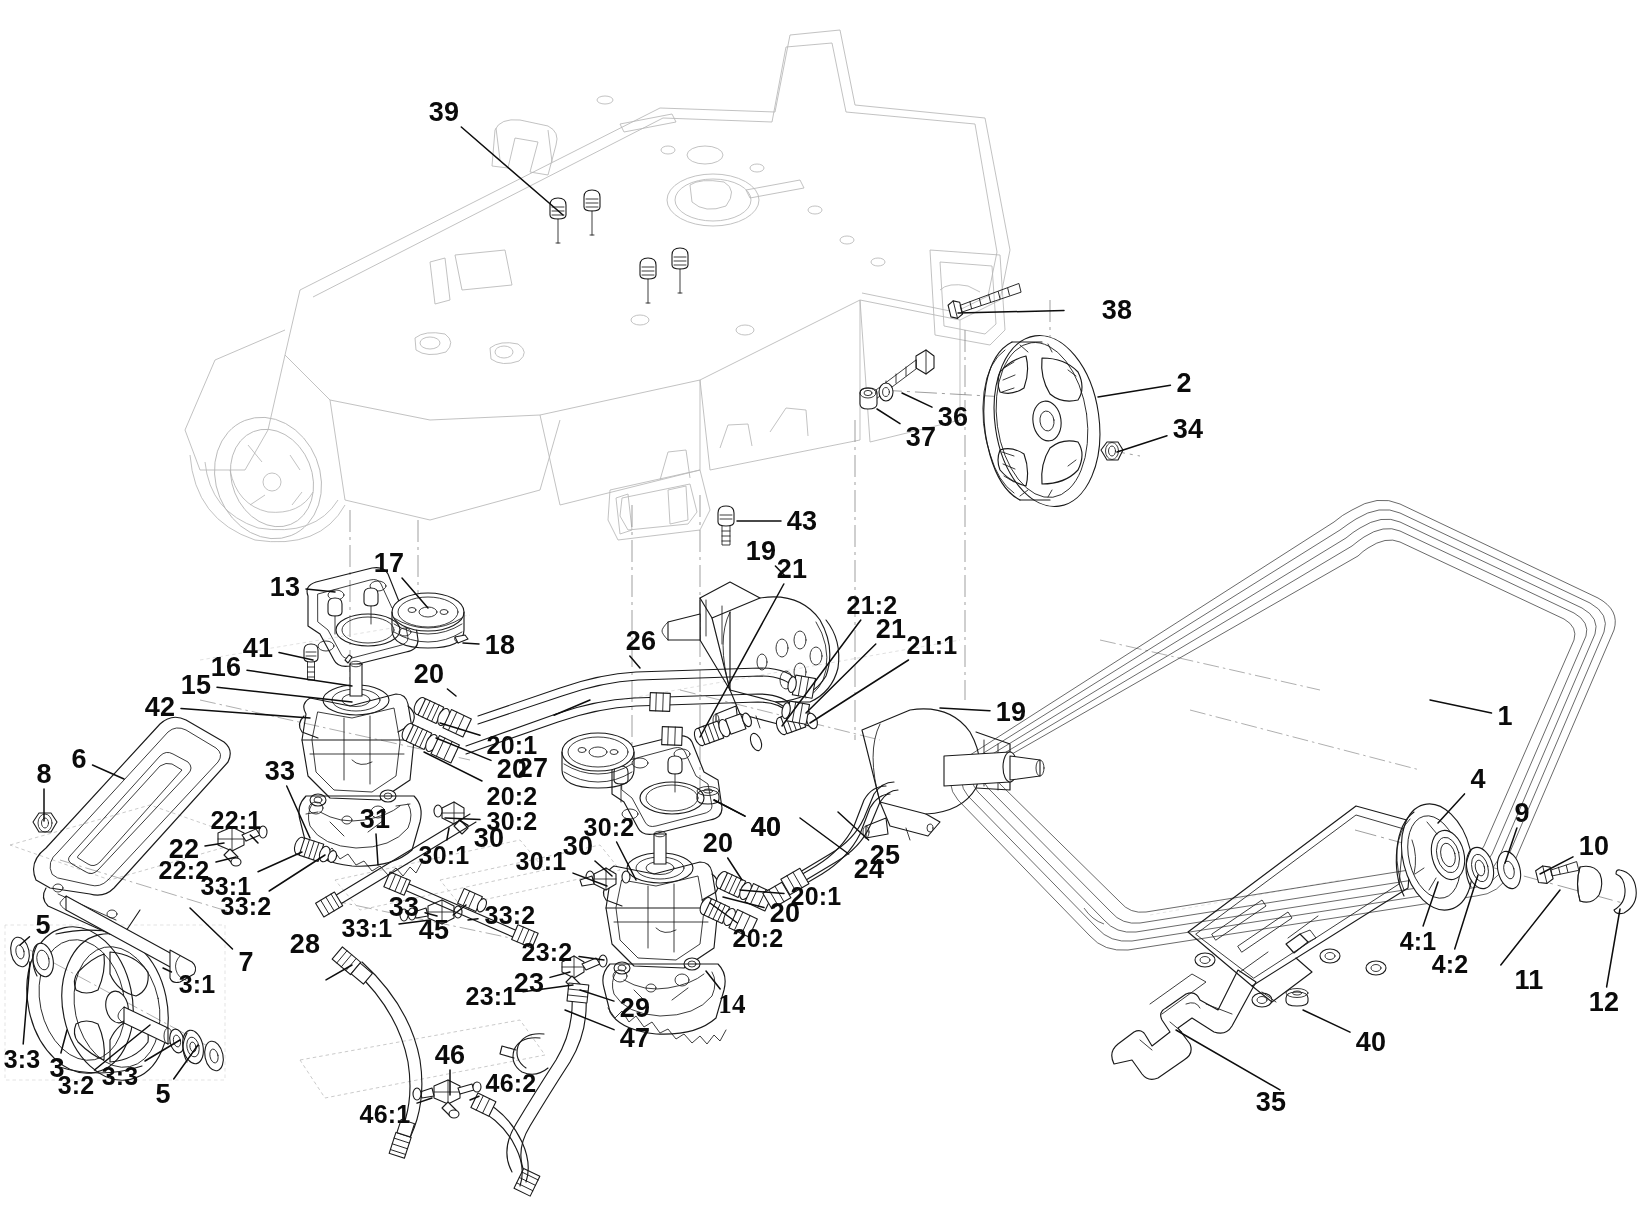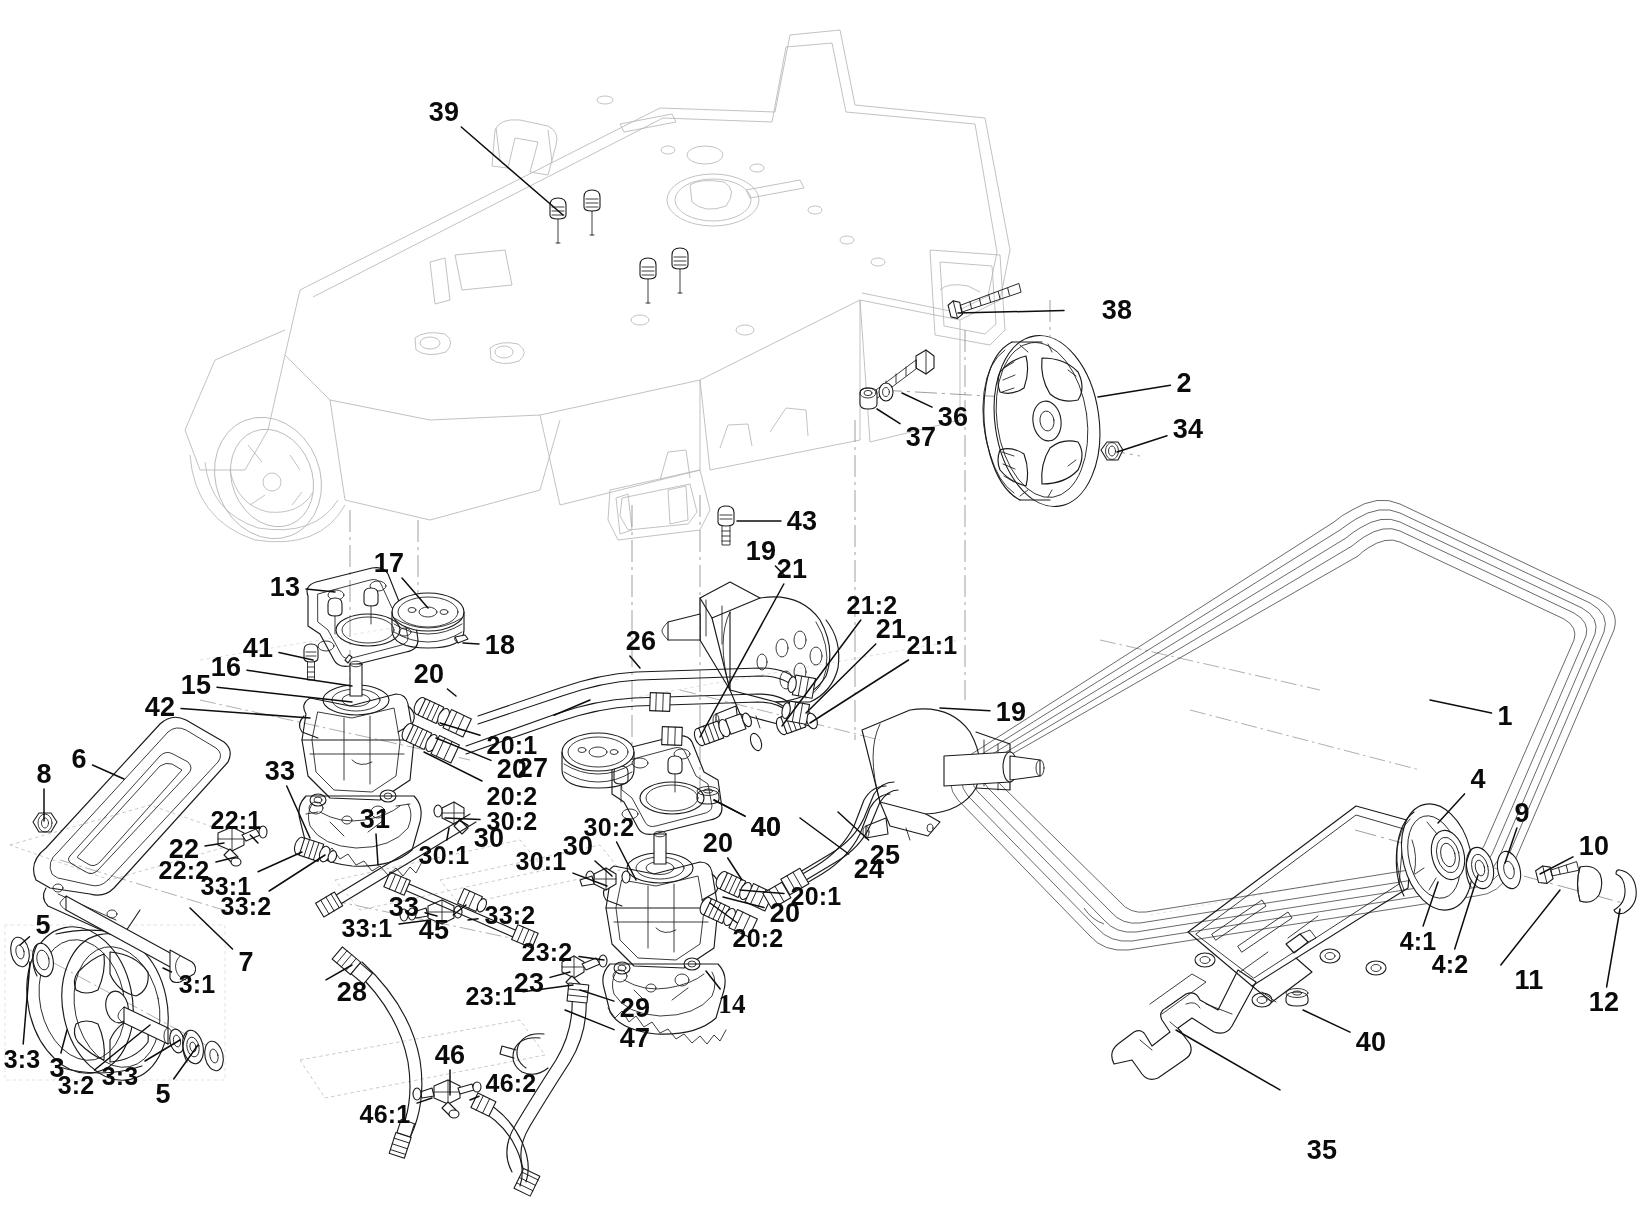--- a/index.html
+++ b/index.html
@@ -988,32 +988,32 @@
       <div class="callout sm" style="left: 816px; top: 896px;">20:1</div>
       <div class="callout" style="left: 785px; top: 913px;">20</div>
       <div class="callout sm" style="left: 758px; top: 938px;">20:2</div>
       <div class="callout" style="left: 766px; top: 827px;">40</div>
       <div class="callout" style="left: 885px; top: 855px;">25</div>
       <div class="callout" style="left: 869px; top: 869px;">24</div>
       <div class="callout sm" style="left: 547px; top: 952px; text-align: right;">23:2</div>
       <div class="callout" style="left: 529px; top: 983px;">23</div>
       <div class="callout sm" style="left: 491px; top: 996px;">23:1</div>
       <div class="callout" style="left: 434px; top: 930px;">45</div>
-      <div class="callout" style="left: 305px; top: 992px; margin-left: 47px;">28</div>
+      <div class="callout" style="left: 305px; top: 944px;">28</div>
       <div class="callout" style="left: 635px; top: 1008px;">29</div>
       <div class="callout" style="left: 635px; top: 1038px;">47</div>
       <div class="callout" style="left: 732px; top: 1004px; font-family: Liberation Serif, serif;">14</div>
       <div class="callout" style="left: 450px; top: 1055px; text-align: right;">46</div>
       <div class="callout sm" style="left: 511px; top: 1083px;">46:2</div>
       <div class="callout sm" style="left: 385px; top: 1114px;">46:1</div>
       <div class="callout" style="left: 1478px; top: 779px;">4</div>
       <div class="callout" style="left: 1522px; top: 813px;">9</div>
       <div class="callout" style="left: 1594px; top: 846px;">10</div>
       <div class="callout sm" style="left: 1418px; top: 941px;">4:1</div>
       <div class="callout sm" style="left: 1450px; top: 964px;">4:2</div>
       <div class="callout" style="left: 1529px; top: 980px;">11</div>
       <div class="callout" style="left: 1604px; top: 1002px;">12</div>
       <div class="callout" style="left: 1371px; top: 1042px;">40</div>
-      <div class="callout" style="left: 1322px; top: 1102px; margin-top: 48px;">35</div>
+      <div class="callout" style="left: 1271px; top: 1102px;">35</div>
       <div class="callout" style="left: 766px; top: 827px;">40</div>
     </div>
 
 </div>
 
 </body></html>

